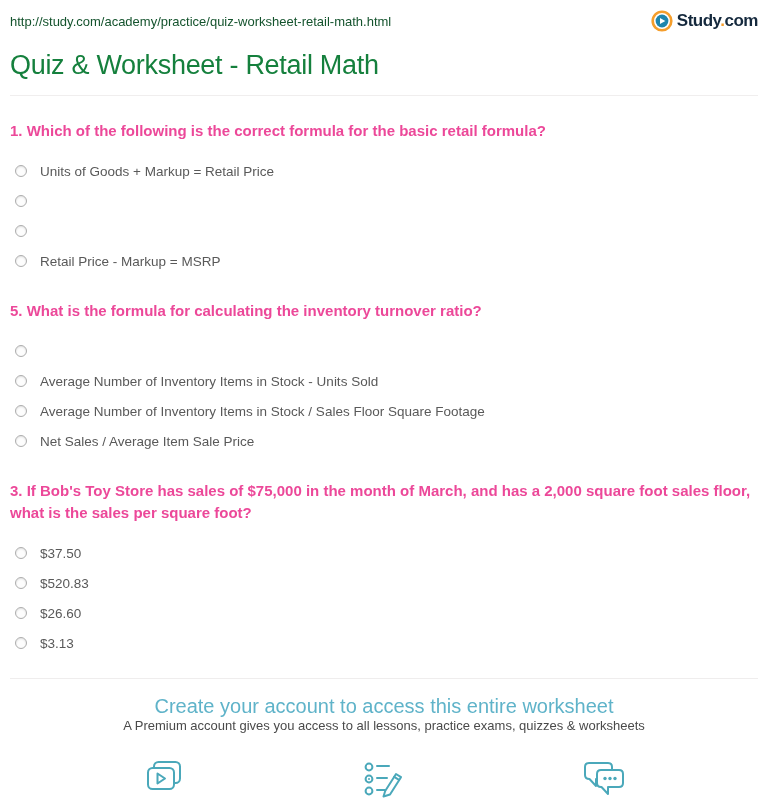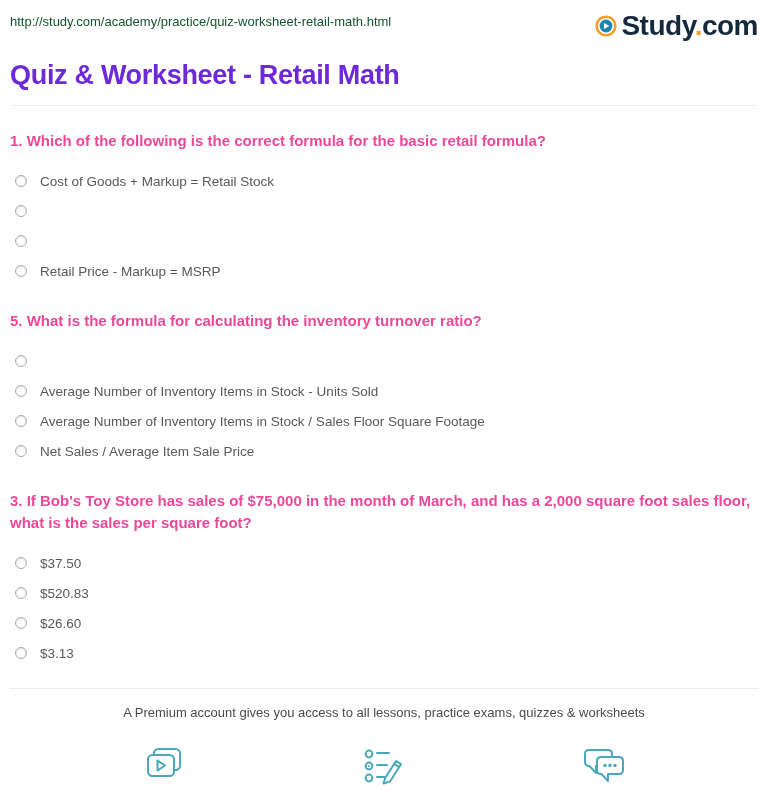--- a/index.html
+++ b/index.html
@@ -17,30 +17,30 @@
   
   .topbar {
     display: flex;
     justify-content: space-between;
     align-items: flex-start;
     padding: 10px 0 2px 0;
   }
   .url { font-size: 13px; color: #14532d; padding-top: 4px; }
   .logo { display: flex; align-items: center; gap: 4px; cursor: pointer; }
   .logo-icon { display: inline-flex; }
-  .logo-text { font-size: 28px; font-weight: bold; letter-spacing: -0.5px; }
+  .logo-text { font-size: 17px; font-weight: bold; letter-spacing: -0.5px; }
   .logo-navy { color: #15293d; }
   .logo-orange { color: #f59e2c; }
 
   
   .title-wrap { border-bottom: 1px solid #f0eeee; padding-bottom: 14px; margin-top: 16px; }
   h1.title {
     font-size: 27px;
-    font-weight: 700;
-    color: #6d28d9;
+    font-weight: 400;
+    color: #15803d;
     letter-spacing: -0.3px;
   }
 
   
   .question { margin-top: 24px; }
   .question h2 {
     font-size: 15px;
     font-weight: bold;
     color: #ec4899;
     line-height: 22px;
@@ -114,21 +114,21 @@
   </header>
 
   <div class="title-wrap">
     <h1 class="title">Quiz &amp; Worksheet - Retail Math</h1>
   </div>
 
   <section class="question">
     <h2>1. Which of the following is the correct formula for the basic retail formula?</h2>
     <div class="option">
       <span class="radio"></span>
-      <span class="option-label">Cost of Goods + Markup = Retail Stock</span>
+      <span class="option-label">Units of Goods + Markup = Retail Price</span>
     </div>
     <div class="option">
       <span class="radio"></span>
     </div>
     <div class="option">
       <span class="radio"></span>
     </div>
     <div class="option">
       <span class="radio"></span>
       <span class="option-label">Retail Price - Markup = MSRP</span>
@@ -170,20 +170,21 @@
     </div>
     <div class="option">
       <span class="radio"></span>
       <span class="option-label">$3.13</span>
     </div>
   </section>
 
   <hr class="cta-divider">
 
   <section class="cta">
+    <h3 class="cta-heading">Create your account to access this entire worksheet</h3>
     <p class="cta-sub">A Premium account gives you access to all lessons, practice exams, quizzes &amp; worksheets</p>
 
     <div class="features">
 
       <div class="feature">
         <span class="feature-icon">
           <svg width="46" height="42" viewBox="0 0 46 42">
             <g fill="none" stroke="#4aa8ba" stroke-width="2" stroke-linejoin="round">
               <rect x="13" y="3" width="26" height="21" rx="4.5"></rect>
               <rect x="7" y="9" width="26" height="21" rx="4.5" fill="#ffffff"></rect>

